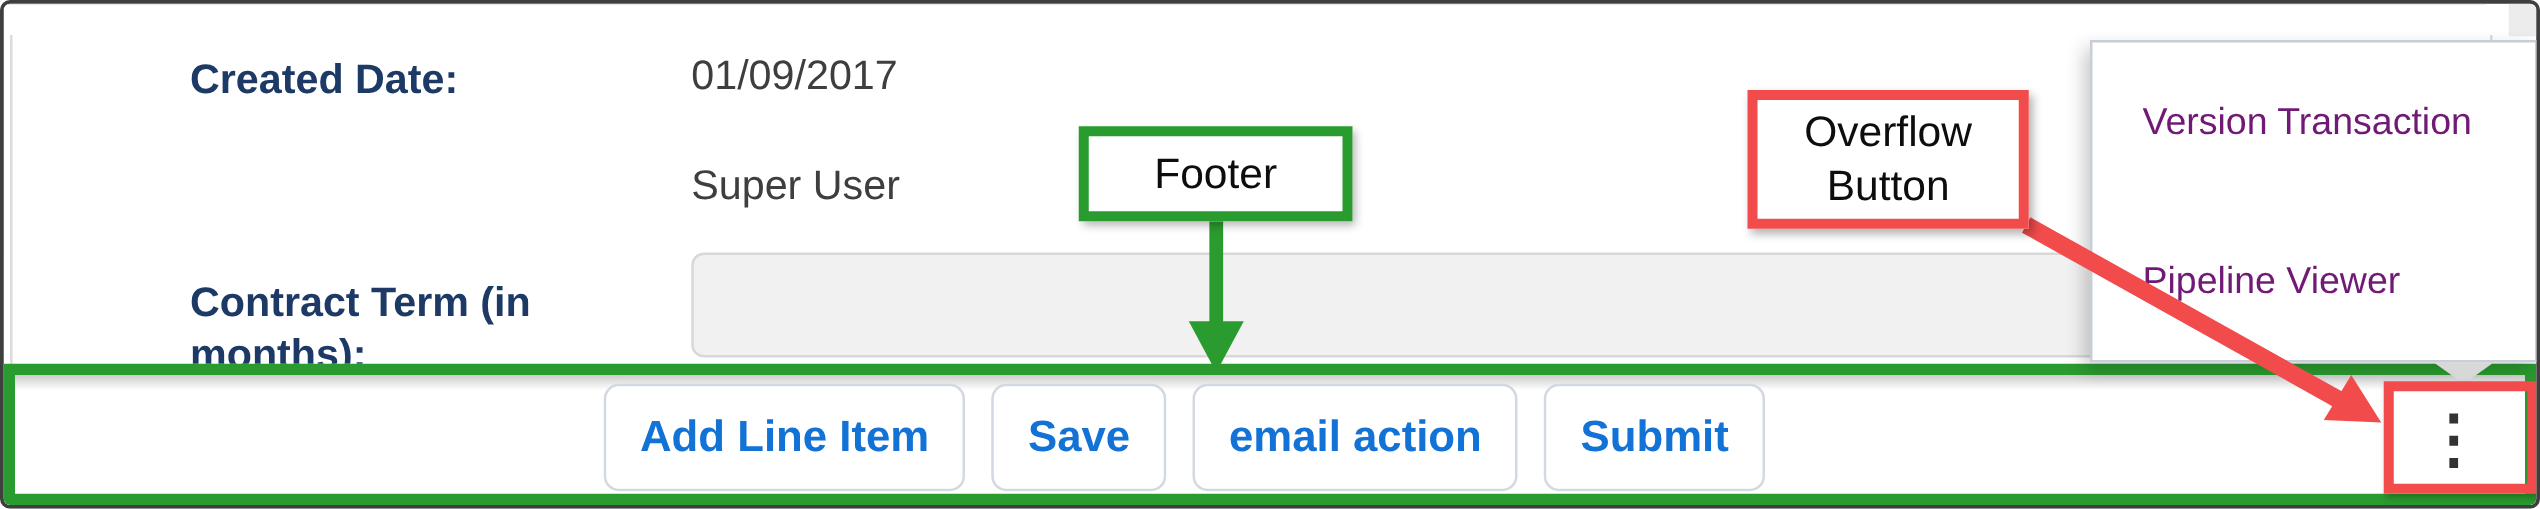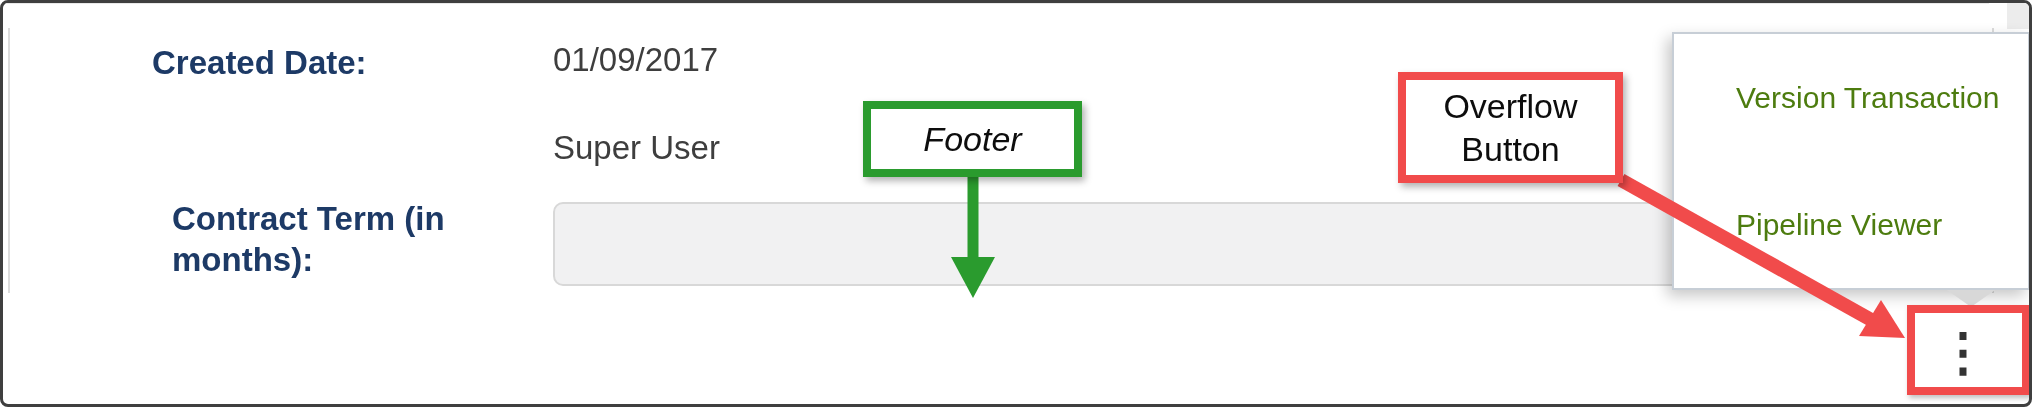--- a/index.html
+++ b/index.html
@@ -13,38 +13,38 @@
   .card-left{left:5px;top:25px;width:2px;height:265px;}
   .card-right{left:1989px;top:25px;width:2px;height:265px;}
   .card-top{left:5px;top:25px;width:1986px;height:1px;background:#e9e9e9;}
   .corner-grey{position:absolute;left:2004px;top:0;width:22px;height:26px;background:#ececec;}
 
   
   .field-label{position:absolute;left:149px;color:#1d3a66;font-weight:bold;font-size:33px;line-height:41px;}
   .field-value{position:absolute;left:550px;color:#3e3e3e;font-size:33px;line-height:33px;}
   .lbl-r1{top:39px;} .val-r1{top:40px;}
   .lbl-r2{top:127px;} .val-r2{top:128px;}
-  .lbl-r3{top:195px;width:285px;margin-left:20px;}
+  .lbl-r3{top:218px;width:285px;}
   .term-input{
     position:absolute;left:550px;top:199px;width:1378px;height:84px;box-sizing:border-box;
     background:#f1f1f2;border:2px solid #d8d8d8;border-radius:10px;
     display:flex;align-items:center;justify-content:flex-end;
     color:#b91c1c;font-size:31px;font-weight:bold;
   }
 
   
   .menu{
     position:absolute;left:1669px;top:29px;width:358px;height:258px;box-sizing:border-box;
     background:#ffffff;border:2px solid #c7ced6;z-index:5;
     box-shadow:-5px 6px 14px rgba(0,0,0,.22);
     display:flex;flex-direction:column;
   }
   .menu-item{
-    flex:1;display:flex;align-items:center;padding-left:62px;
-    font-size:30px;color:#4d7c0f;cursor:default;white-space:nowrap;
+    flex:1;display:flex;align-items:center;padding-left:40px;
+    font-size:30px;color:#701a75;cursor:default;white-space:nowrap;
   }
   .menu-tail{
     position:absolute;left:1944px;top:287px;width:0;height:0;z-index:6;
     border-left:24px solid transparent;border-right:24px solid transparent;
     border-top:17px solid #d8d8d8;
   }
 
   
   .footer{
     position:absolute;left:0;top:288px;width:2026px;height:113px;box-sizing:border-box;
@@ -67,21 +67,21 @@
     font-size:52px;font-weight:bold;color:#333;cursor:pointer;line-height:60px;
   }
 
   
   .callout{
     position:absolute;background:#ffffff;z-index:7;box-sizing:border-box;
     display:flex;align-items:center;justify-content:center;text-align:center;
     color:#0d0d0d;font-size:34px;line-height:43px;
     box-shadow:3px 4px 7px rgba(0,0,0,.30);
   }
-  .callout-footer{left:860px;top:98px;width:219px;height:76px;border:8px solid #2a9b2e;font-style:italic;}
+  .callout-footer{left:860px;top:98px;width:219px;height:76px;border:8px solid #2a9b2e;}
   .callout-overflow{left:1395px;top:69px;width:225px;height:111px;border:8px solid #f14b4b;}
   .kebab-frame{
     position:absolute;left:1904px;top:302px;width:123px;height:90px;box-sizing:border-box;
     border:8px solid #f14b4b;z-index:7;box-shadow:2px 3px 5px rgba(0,0,0,.25);
   }
   .overlay{position:absolute;left:0;top:0;z-index:6;pointer-events:none;}
 </style>
 </head>
 <body>
 
@@ -101,20 +101,28 @@
   <div class="term-input">
     <span>36</span>
   </div>
 
   <div class="menu">
     <div class="menu-item">Version Transaction</div>
     <div class="menu-item">Pipeline Viewer</div>
   </div>
   <div class="menu-tail"></div>
 
+  <div class="footer">
+    <div class="btn-row">
+      <div class="btn">Add Line Item</div>
+      <div class="btn">Save</div>
+      <div class="btn">email action</div>
+      <div class="btn">Submit</div>
+    </div>
+  </div>
   <div class="kebab">⋮</div>
 
   <svg class="overlay" width="2026" height="401" viewBox="0 0 2026 401">
     <line x1="970" y1="174" x2="970" y2="258" stroke="#2a9b2e" stroke-width="11"></line>
     <polygon points="948,254 992,254 970,295" fill="#2a9b2e"></polygon>
     <line x1="1618" y1="177" x2="1872" y2="319" stroke="#f14b4b" stroke-width="14"></line>
     <polygon points="1902,335 1856,333 1878,297" fill="#f14b4b"></polygon>
   </svg>
 
   <div class="callout callout-footer">Footer</div>

